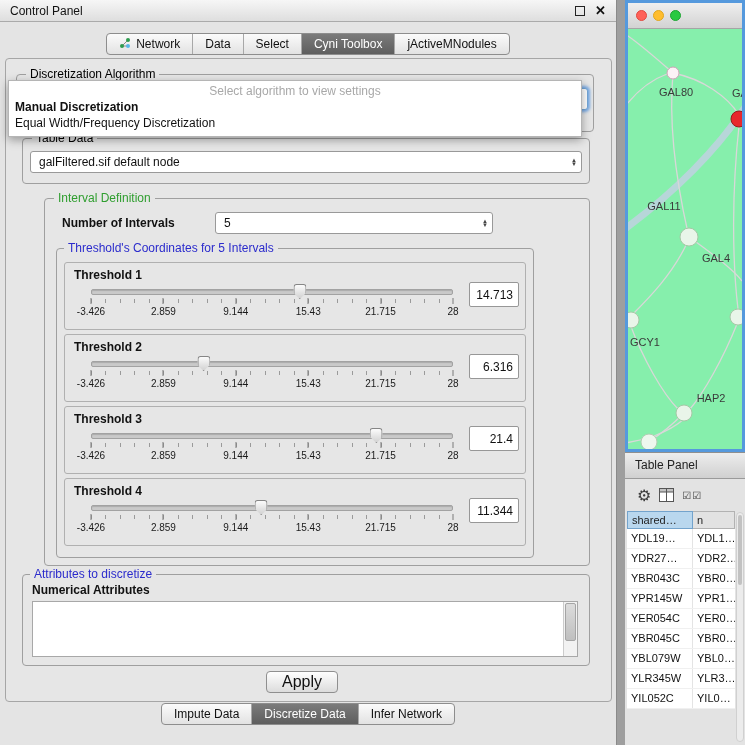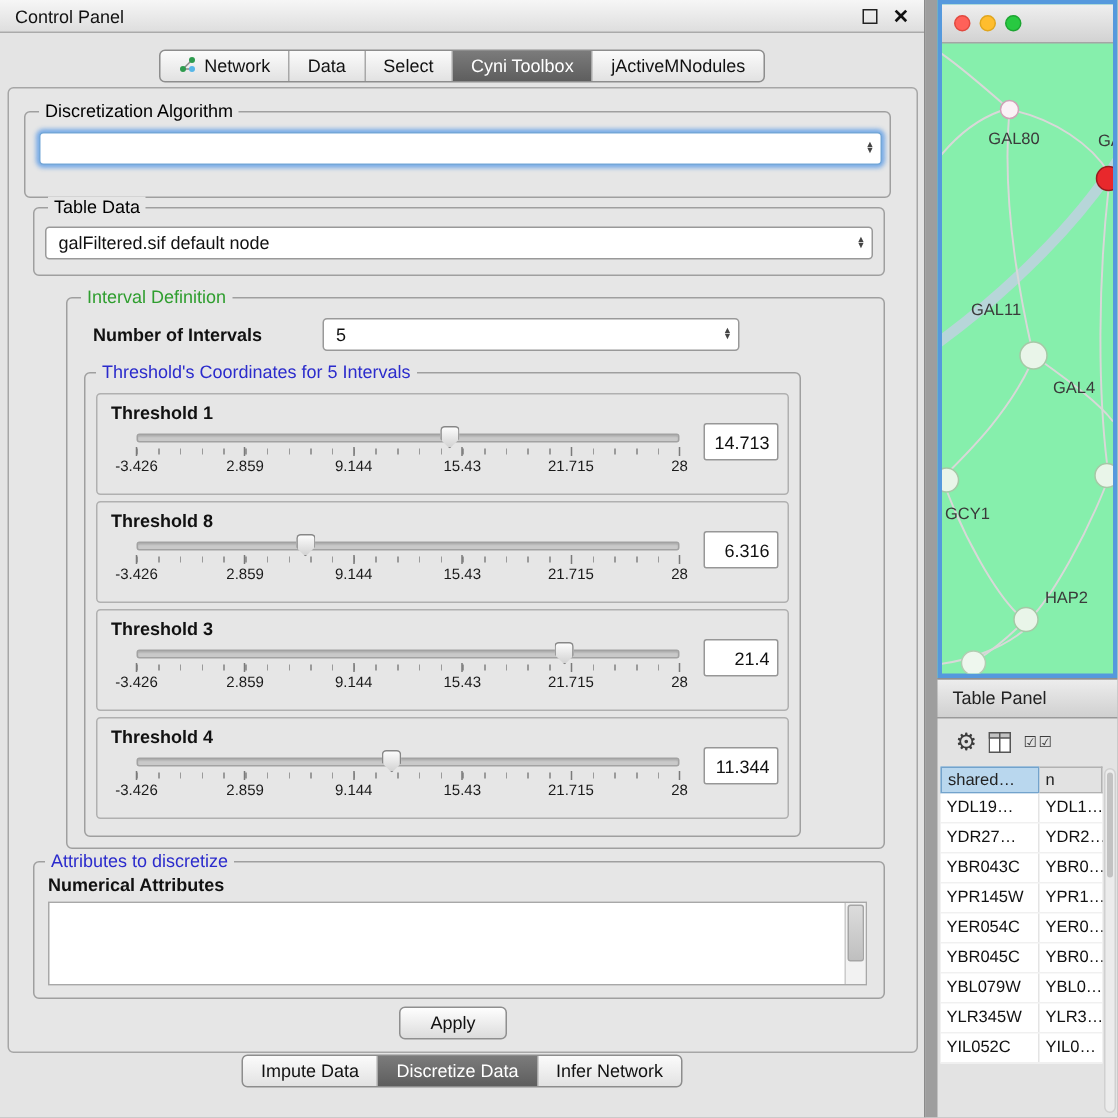--- a/index.html
+++ b/index.html
@@ -78,21 +78,21 @@
   .attr-title{position:absolute;left:32px;top:583px;font-size:12px;font-weight:bold;color:#111;}
   .listbox{position:absolute;left:32px;top:601px;width:546px;height:56px;background:#fff;
            border:1px solid #a8a8a8;box-sizing:border-box;overflow:hidden;}
   .list-items{position:absolute;left:0;top:1px;right:14px;}
   .list-item{font-size:12px;line-height:16px;padding-left:6px;color:#111;white-space:nowrap;}
   .list-scroll{position:absolute;right:0;top:0;bottom:0;width:13px;background:#f2f2f2;border-left:1px solid #ccc;}
   .list-thumb{position:absolute;left:1px;right:1px;top:1px;height:36px;
               background:linear-gradient(#dcdcdc,#bfbfbf);border:1px solid #a5a5a5;border-radius:2px;}
 
   .apply{position:absolute;left:266px;top:671px;width:72px;height:22px;border:1px solid #8f8f8f;
-         border-radius:4px;background:linear-gradient(#fefefe,#dcdcdc);font-size:12px;
+         border-radius:4px;background:linear-gradient(#fefefe,#dcdcdc);font-size:16px;
          font-family:inherit;color:#111;}
 
   
   .network-panel{position:absolute;left:625px;top:0;width:120px;height:452px;background:#86efac;
                  border:3px solid #5599dd;box-sizing:border-box;}
   .net-titlebar{position:absolute;left:0;top:0;right:0;height:26px;
                 background:linear-gradient(#efefef,#d2d2d2);border-bottom:1px solid #a5a5a5;
                 display:flex;align-items:center;gap:6px;padding-left:8px;box-sizing:border-box;}
   .light{width:11px;height:11px;border-radius:50%;box-sizing:border-box;}
   .light.red{background:#ff6159;border:1px solid #e1493f;}
@@ -174,20 +174,25 @@
     <div class="group" style="left:16px;top:74px;width:578px;height:58px;"></div>
     <span class="legend" style="left:26px;top:67px;">Discretization Algorithm</span>
     <div class="combo focused" style="left:26px;top:88px;width:562px;">
       <span class="txt"></span>
       <span class="arrows">
           <span>▲</span>
           <span>▼</span>
         </span>
     </div>
 
+    <div class="algo-popup">
+      <div class="popup-placeholder">Select algorithm to view settings</div>
+      <div class="popup-item bold">Manual Discretization</div>
+      <div class="popup-item">Equal Width/Frequency Discretization</div>
+    </div>
 
     <div class="group" style="left:22px;top:138px;width:568px;height:46px;"></div>
     <span class="legend" style="left:32px;top:131px;">Table Data</span>
     <div class="combo" style="left:30px;top:151px;width:552px;">
       <span class="txt">galFiltered.sif default node</span>
       <span class="arrows">
           <span>▲</span>
           <span>▼</span>
         </span>
     </div>
@@ -228,21 +233,21 @@
               <span class="scale-num" style="left: 40%;">9.144</span>
               <span class="scale-num" style="left: 60%;">15.43</span>
               <span class="scale-num" style="left: 80%;">21.715</span>
               <span class="scale-num" style="left: 100%;">28</span>
             </div>
     </div>
     <div class="t-value">14.713</div>
   </div>
 
   <div class="threshold-box">
-    <div class="t-label">Threshold 8</div>
+    <div class="t-label">Threshold 2</div>
     <div class="slider">
       <div class="track">
         <div class="thumb" style="left: 30.9998%;"></div>
       </div>
       <div class="ticks-minor"></div>
       <div class="ticks-major">
               <span class="major-tick" style="left: 0%;"></span>
               <span class="major-tick" style="left: 20%;"></span>
               <span class="major-tick" style="left: 40%;"></span>
               <span class="major-tick" style="left: 60%;"></span>

